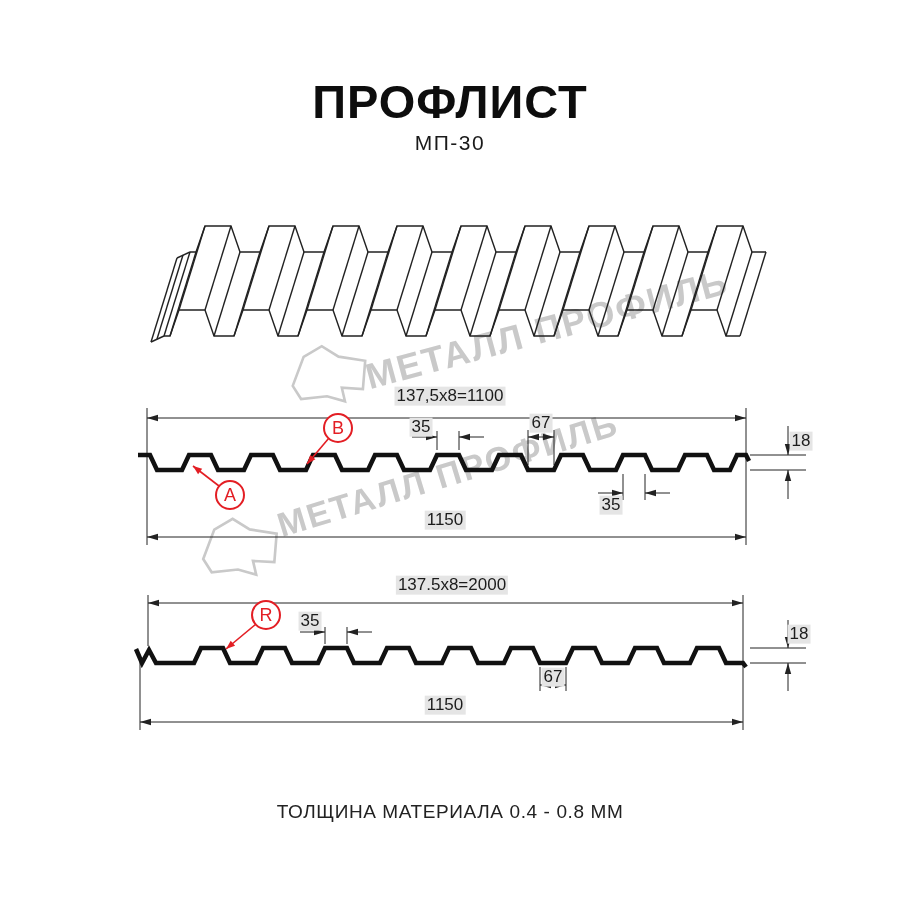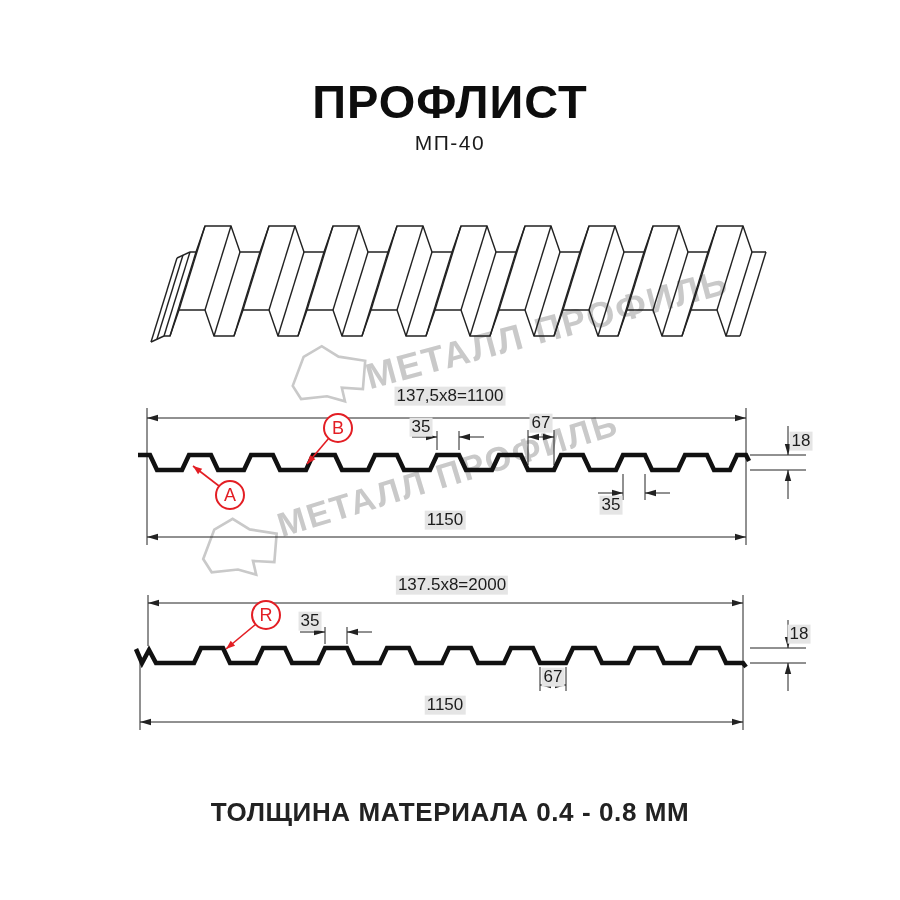--- a/index.html
+++ b/index.html
@@ -1,38 +1,38 @@
 <!DOCTYPE html>
 <html><head>
 <meta charset="utf-8">
 <style>
   html,body{margin:0;padding:0}
   body{width:900px;height:900px;background:#fff;position:relative;overflow:hidden;
        font-family:"Liberation Sans",sans-serif;color:#1a1a1a}
   .ctr{position:absolute;transform:translate(-50%,-50%);white-space:nowrap}
   #title{font-size:47px;font-weight:700;letter-spacing:1px;color:#0d0d0d}
   #subtitle{font-size:21px;font-weight:400;letter-spacing:1.5px;color:#1a1a1a}
-  #footer{font-size:26px;font-weight:700;letter-spacing:.6px;color:#222}
+  #footer{font-size:19px;font-weight:400;letter-spacing:.6px;color:#222}
   .dim{position:absolute;transform:translate(-50%,-50%);font-size:17px;line-height:1.1;
        color:#1c1c1c;background:#e5e5e5;padding:0 2px;white-space:nowrap;z-index:3}
   .pt{position:absolute;transform:translate(-50%,-50%);width:26px;height:26px;
       border:2.5px solid #e31e24;border-radius:50%;color:#e31e24;background:#fff;
       font-size:18px;line-height:26px;text-align:center;z-index:4}
   .wm{position:absolute;color:#c9c9c9;font-weight:700;white-space:nowrap;
       letter-spacing:2px;transform-origin:0 100%;z-index:1}
   #wm-text-1{left:372px;top:356px;font-size:36px;transform:rotate(-15deg)}
   #wm-text-2{left:284px;top:506px;font-size:34px;transform:rotate(-17deg)}
   .logo{position:absolute;z-index:1}
   #drawing{position:absolute;left:0;top:0;z-index:2}
 </style>
 </head>
 <body>
 
 <div id="title" class="ctr" style="left:450px;top:101px">ПРОФЛИСТ</div>
-<div id="subtitle" class="ctr" style="left:450px;top:143px">МП-40</div>
+<div id="subtitle" class="ctr" style="left:450px;top:143px">МП-30</div>
 
 <svg class="logo" style="left:286px;top:342px" width="88" height="66" viewBox="0 0 100 76">
   <path d="M6,46 L22,14 L44,4 L62,18 L92,26 L86,58 L62,54 L64,70 L44,62 L14,62 Z" fill="none" stroke="#c9c9c9" stroke-width="3" transform="rotate(-6 50 38)"></path>
 </svg>
 <div id="wm-text-1" class="wm">МЕТАЛЛ ПРОФИЛЬ</div>
 
 <svg class="logo" style="left:197px;top:514px" width="88" height="68" viewBox="0 0 100 76">
   <path d="M6,46 L22,14 L44,4 L62,18 L92,26 L86,58 L62,54 L64,70 L44,62 L14,62 Z" fill="none" stroke="#c9c9c9" stroke-width="3" transform="rotate(-6 50 38)"></path>
 </svg>
 <div id="wm-text-2" class="wm">МЕТАЛЛ ПРОФИЛЬ</div>

